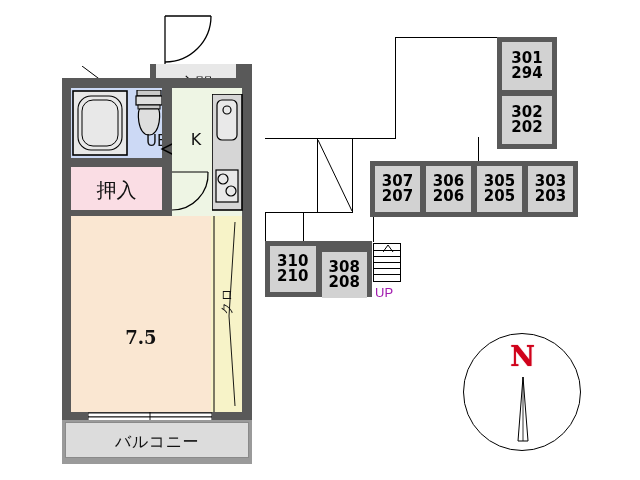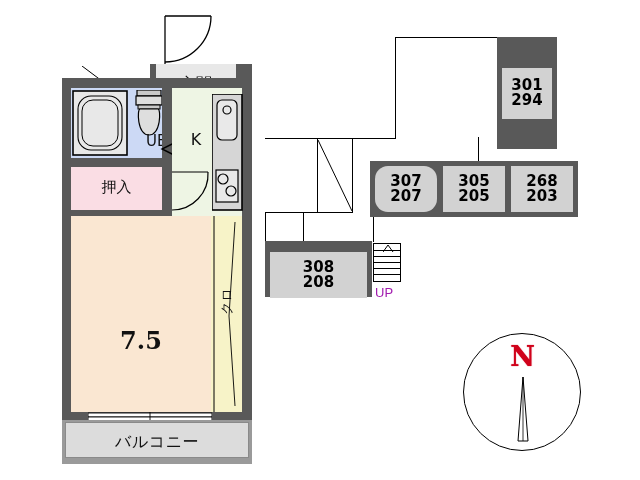--- a/index.html
+++ b/index.html
@@ -136,33 +136,33 @@
       <circle cx="11" cy="85" r="5" fill="#e9e9e9" stroke="#000" stroke-width="1.2"></circle>
       <circle cx="19" cy="97" r="5" fill="#e9e9e9" stroke="#000" stroke-width="1.2"></circle>
     </svg>
 
     <svg class="abs" style="left:110px;top:156px;width:42px;height:46px;">
       <path d="M0,2 L38,2" stroke="#000" stroke-width="1.2" fill="none"></path>
       <path d="M38,2 A36,36 0 0 1 2,40" stroke="#000" stroke-width="1.2" fill="none"></path>
     </svg>
 
     <div class="abs room" style="left:11px;top:153px;width:91px;height:48px;background:#fadde4;"></div>
-    <div class="rm-label" style="left:11px;top:166px;width:91px;font-size:15px;">押入</div>
+    <div class="rm-label" style="left:11px;top:166px;width:91px;font-size:20px;">押入</div>
 
     <svg class="abs" style="left:11px;top:198px;width:92px;height:12px;">
       <rect x="0" y="1" width="92" height="4" fill="#fff" stroke="#000" stroke-width="0.9"></rect>
       <rect x="0" y="5" width="92" height="4" fill="#fff" stroke="#000" stroke-width="0.9"></rect>
       <path d="M46,0 L46,12" stroke="#000" stroke-width="0.9"></path>
     </svg>
 
     <div class="abs" style="left:2px;top:196px;width:110px;height:6px;background:#595959;"></div>
     <div class="abs" style="left:102px;top:150px;width:10px;height:52px;background:#595959;"></div>
 
     <div class="abs room" style="left:11px;top:202px;width:140px;height:196px;background:#fae7d2;"></div>
-    <div class="rm-label" style="left:11px;top:315px;width:140px;font-size:24px;font-weight:bold;font-family:'DejaVu Serif','Liberation Serif',serif;">7.5</div>
+    <div class="rm-label" style="left:11px;top:315px;width:140px;font-size:18px;font-weight:bold;font-family:'DejaVu Serif','Liberation Serif',serif;">7.5</div>
 
     <div class="abs room" style="left:151px;top:202px;width:31px;height:196px;background:#f7f3c8;"></div>
     <svg class="abs" style="left:151px;top:202px;width:31px;height:196px;">
       <path d="M3,0 L3,196" stroke="#000" stroke-width="1"></path>
       <path d="M24,6 L18,100 L24,190" stroke="#000" stroke-width="0.9" fill="none"></path>
     </svg>
     <div class="rm-label" style="left:146px;top:281px;width:40px;font-size:13px;transform:rotate(-90deg);transform-origin:center;">クロ</div>
 
     <div class="abs" style="left:2px;top:398px;width:190px;height:10px;background:#595959;"></div>
     <svg class="abs" style="left:28px;top:398px;width:124px;height:11px;">
@@ -190,38 +190,50 @@
     <svg id="slope" style="left:52px;top:103px;width:36px;height:76px;">
       <rect x="0.5" y="0.5" width="35" height="74" fill="#fff" stroke="#000" stroke-width="1"></rect>
       <path d="M1,2 L35,73" stroke="#000" stroke-width="1" fill="none"></path>
     </svg>
 
     <div class="blk blk-col" style="left:232px;top:2px;width:60px;height:112px;">
       <div class="cell" style="width:100%;height:50%;">
         <span>301</span>
         <span>294</span>
       </div>
+      <div class="cell" style="width:100%;height:50%;">
+        <span>302</span>
+        <span>202</span>
+      </div>
     </div>
 
     <div class="blk blk-row" style="left:105px;top:126px;width:208px;height:56px;">
-      <div class="cell" style="flex:1;height:100%;border-radius:13px;">
+      <div class="cell" style="flex:1;height:100%;">
         <span>307</span>
         <span>207</span>
       </div>
       <div class="cell" style="flex:1;height:100%;">
+        <span>306</span>
+        <span>206</span>
+      </div>
+      <div class="cell" style="flex:1;height:100%;">
         <span>305</span>
         <span>205</span>
       </div>
       <div class="cell" style="flex:1;height:100%;">
-        <span>268</span>
+        <span>303</span>
         <span>203</span>
       </div>
     </div>
 
     <div class="blk blk-row" style="left:0px;top:206px;width:107px;height:56px;">
+      <div class="cell" style="flex:1;height:100%;">
+        <span>310</span>
+        <span>210</span>
+      </div>
       <div class="cell" style="flex:1;height:100%;margin-top:12px;">
         <span>308</span>
         <span>208</span>
       </div>
     </div>
 
     <div id="stairs" style="left:108px;top:208px;width:28px;height:39px;">
       <div class="tread" style="top:6px;"></div>
       <div class="tread" style="top:12px;"></div>
       <div class="tread" style="top:18px;"></div>

